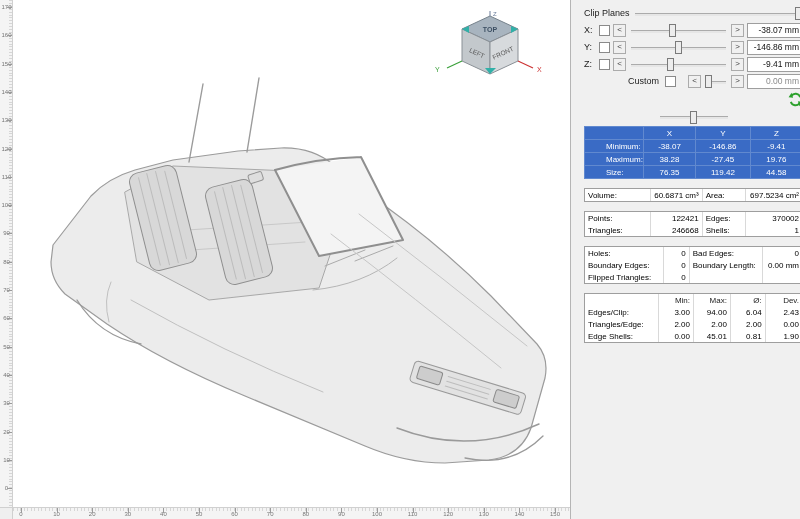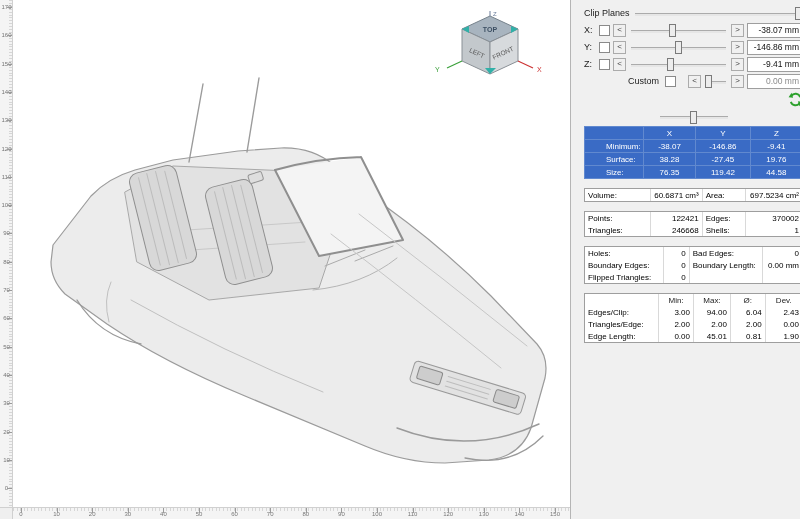--- a/index.html
+++ b/index.html
@@ -51,21 +51,21 @@
   table{border-collapse:collapse;width:100%;table-layout:fixed;}
   td{font-size:8px;padding:1px 3px;height:10px;overflow:hidden;white-space:nowrap;}
   #bbox-table{background:#3a6bc5;color:#fff;border:1px solid #2c57a5;}
   #bbox-table td{border:1px solid #6189cf;text-align:center;}
   #bbox-table td.rowlbl{text-align:left;padding-left:21px;}
   .grp{background:#fff;border:1px solid #9e9e9e;margin-top:9px;}
   .grp td{border-left:1px solid #d9d9d9;}
   .grp td:first-child{border-left:none;}
   .grp td.v{text-align:right;}
   .yes{color:#1d9a1d;text-align:right;}
-  .mesh-h{text-align:center;color:#222;}
+  .mesh-h{text-align:right;color:#222;}
 </style>
 </head>
 <body>
 
 <div id="viewport">
 
   <div id="scene">
     <svg width="557" height="507" viewBox="0 0 557 507">
       <g stroke-linejoin="round" stroke-linecap="round" fill="none">
 
@@ -296,21 +296,21 @@
       <td>Y</td>
       <td>Z</td>
     </tr>
     <tr>
       <td class="rowlbl">Minimum:</td>
       <td>-38.07</td>
       <td>-146.86</td>
       <td>-9.41</td>
     </tr>
     <tr>
-      <td class="rowlbl">Surface:</td>
+      <td class="rowlbl">Maximum:</td>
       <td>38.28</td>
       <td>-27.45</td>
       <td>19.76</td>
     </tr>
     <tr>
       <td class="rowlbl">Size:</td>
       <td>76.35</td>
       <td>119.42</td>
       <td>44.58</td>
     </tr>
@@ -418,21 +418,21 @@
         <td class="v">2.43</td>
       </tr>
       <tr>
         <td>Triangles/Edge:</td>
         <td class="v">2.00</td>
         <td class="v">2.00</td>
         <td class="v">2.00</td>
         <td class="v">0.00</td>
       </tr>
       <tr>
-        <td>Edge Length:</td>
+        <td>Edge Shells:</td>
         <td class="v">0.00</td>
         <td class="v">45.01</td>
         <td class="v">0.81</td>
         <td class="v">1.90</td>
       </tr>
     </tbody>
       </table>
   </div>
 
 </div>

